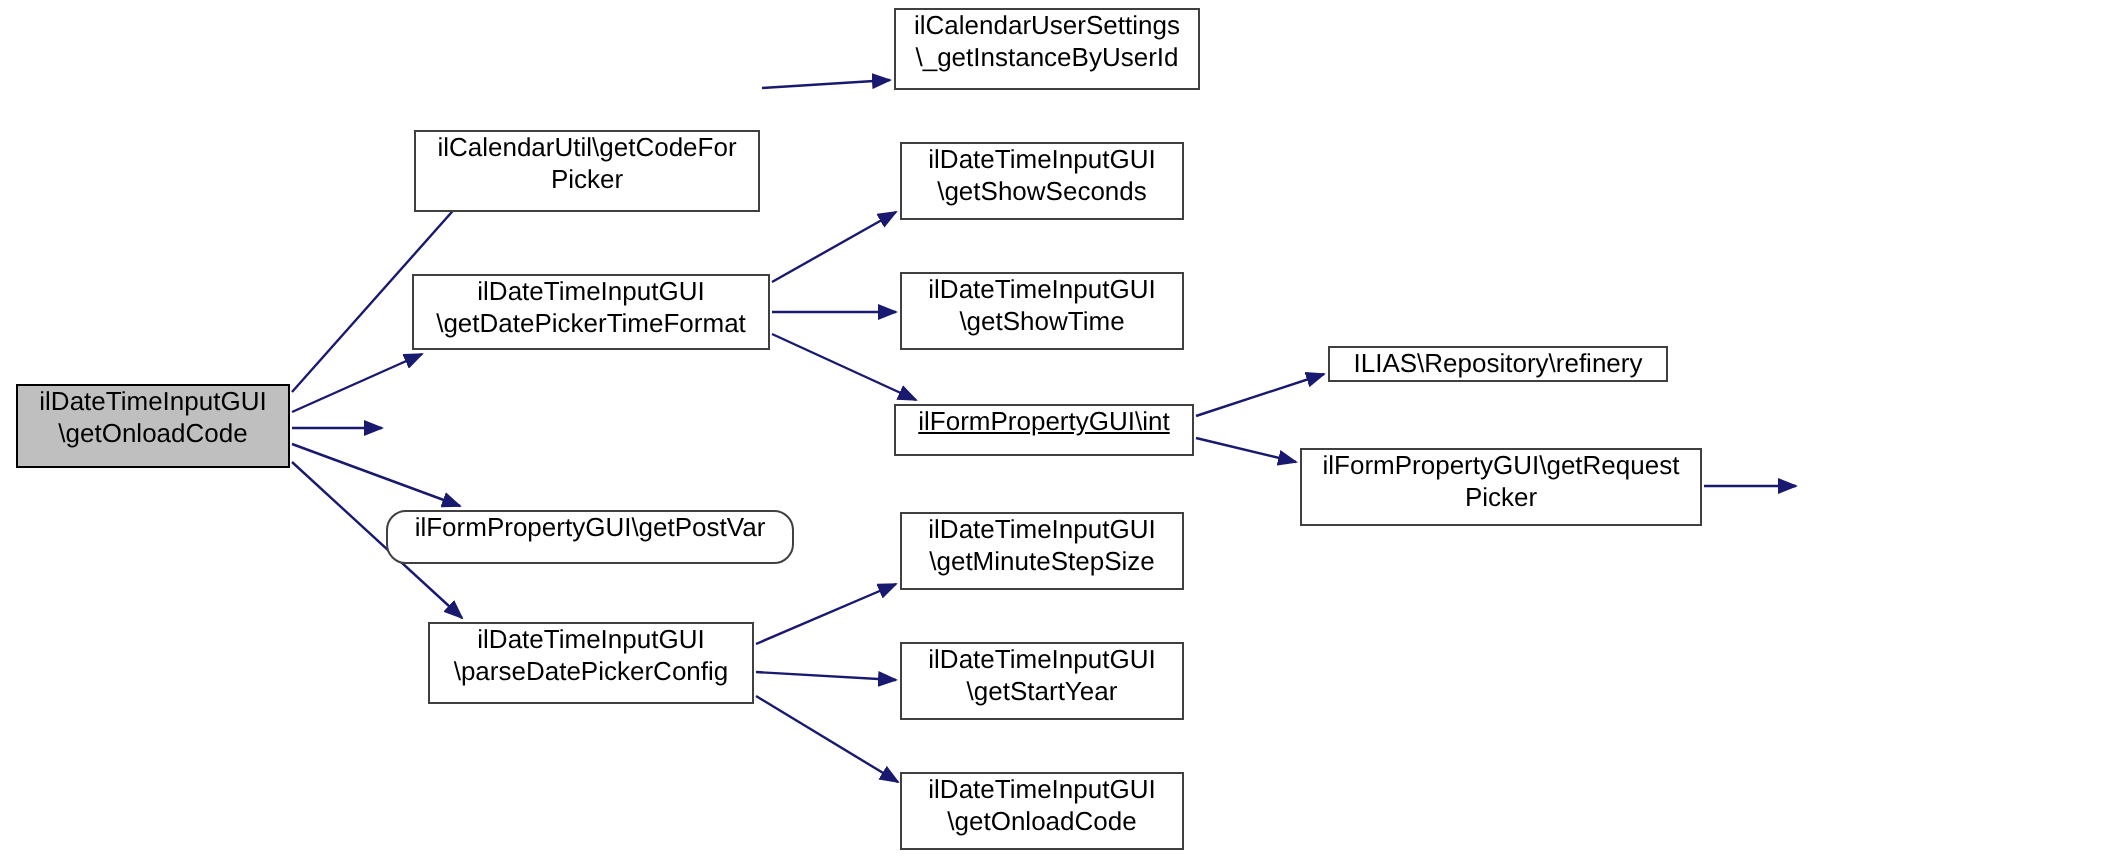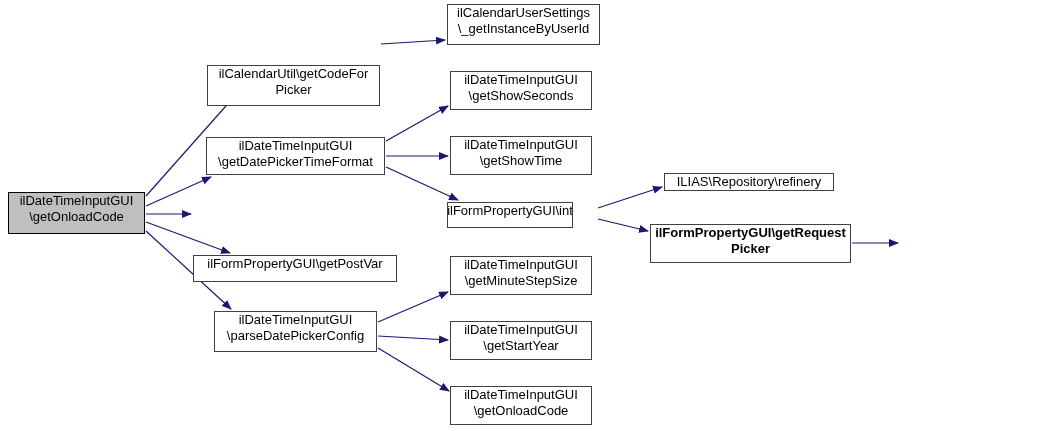--- a/index.html
+++ b/index.html
@@ -87,35 +87,35 @@
     <span>ilDateTimeInputGUI</span>
     <span>\getShowSeconds</span>
   </div>
 
   <div class="node" style="left:450px;top:136px;width:142px;height:39px;">
     <span>ilDateTimeInputGUI</span>
     <span>\getShowTime</span>
   </div>
 
 
-  <div class="node" style="left:447px;top:202px;width:126px;height:26px;">
+  <div class="node" style="left:447px;top:202px;width:150px;height:26px;text-decoration:underline;">
     <span>ilFormPropertyGUI\int</span>
   </div>
 
   <div class="node" style="left:664px;top:173px;width:170px;height:18px;">
     <span>ILIAS\Repository\refinery</span>
   </div>
 
-  <div class="node" style="left:650px;top:224px;width:201px;height:39px;font-weight:bold;">
+  <div class="node" style="left:650px;top:224px;width:201px;height:39px;">
     <span>ilFormPropertyGUI\getRequest</span>
     <span>Picker</span>
   </div>
 
 
-  <div class="node" style="left:193px;top:255px;width:204px;height:27px;">
+  <div class="node" style="left:193px;top:255px;width:204px;height:27px;border-radius:10px;">
     <span>ilFormPropertyGUI\getPostVar</span>
   </div>
 
   <div class="node" style="left:214px;top:311px;width:163px;height:41px;">
     <span>ilDateTimeInputGUI</span>
     <span>\parseDatePickerConfig</span>
   </div>
 
   <div class="node" style="left:450px;top:256px;width:142px;height:39px;">
     <span>ilDateTimeInputGUI</span>

